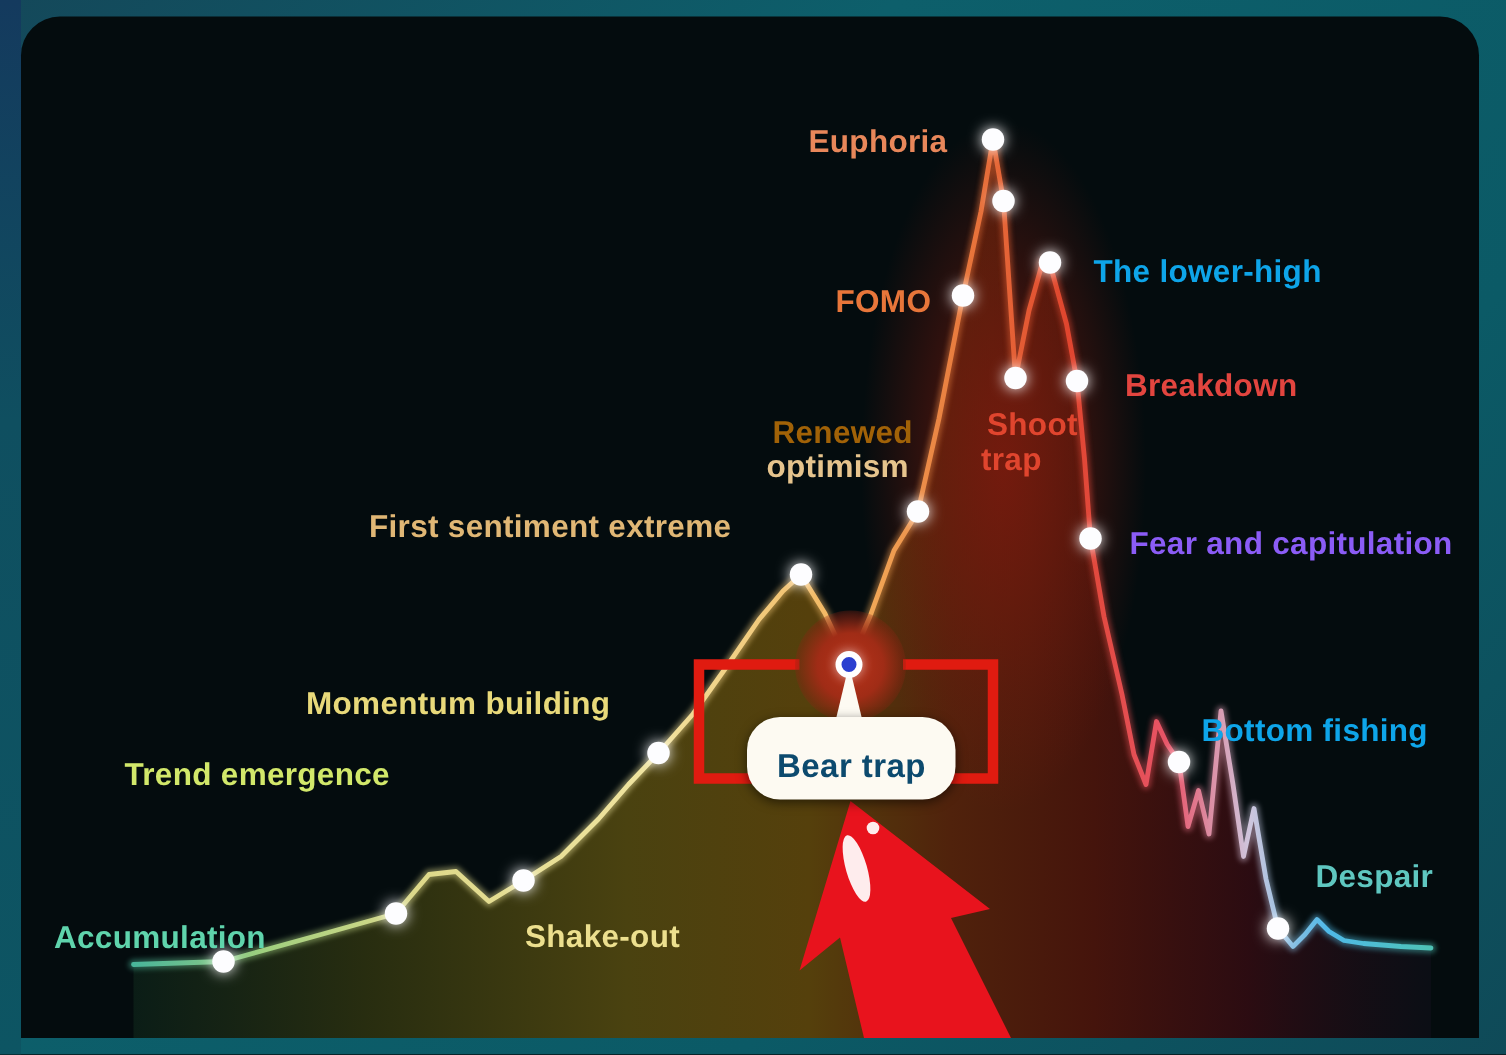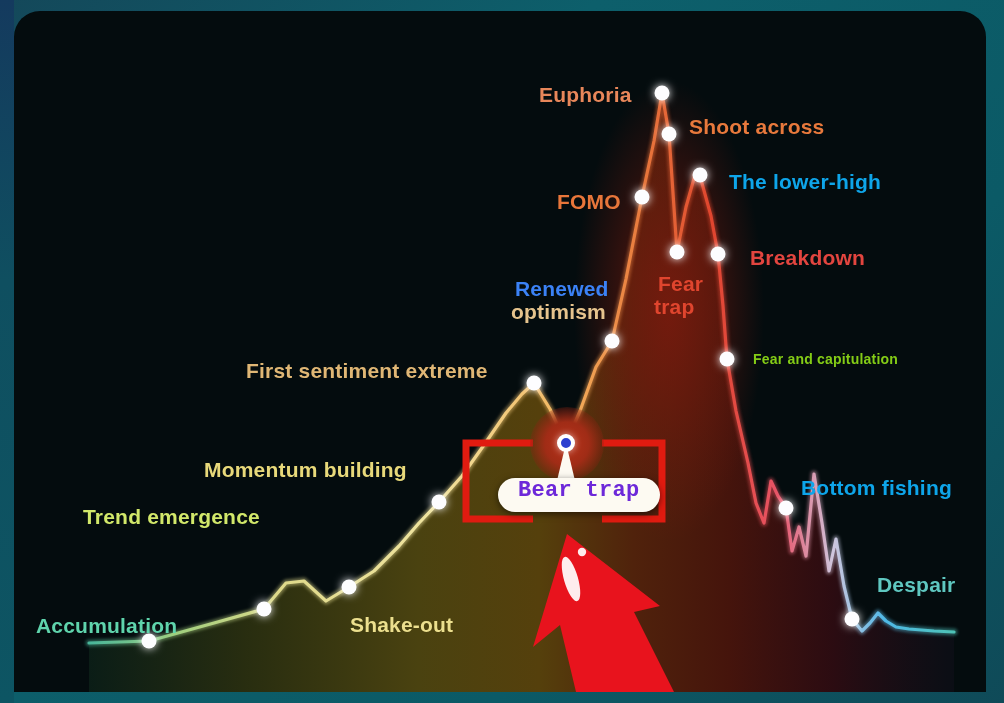--- a/index.html
+++ b/index.html
@@ -16,23 +16,23 @@
   #panel{position:absolute;left:14px;top:11px;width:972px;height:681px;
          background:#040c0e;border-radius:26px 26px 0 0;overflow:hidden;}
 
   #chartsvg{position:absolute;left:0;top:0;width:972px;height:681px;}
 
   .lbl{position:absolute;font-weight:bold;white-space:nowrap;
        letter-spacing:.2px;line-height:1;}
 
   
   #beartrap-pill{position:absolute;background:#fdfaf2;border-radius:22px;
-      padding:0 20px 9px 20px;box-shadow:0 2px 7px rgba(0,0,0,.55);
-      font-weight:bold;font-size:22px;color:#6d28d9;white-space:nowrap;
-      letter-spacing:.3px;font-family:Liberation Mono, monospace;}
+      padding:20px 20px 9px 20px;box-shadow:0 2px 7px rgba(0,0,0,.55);
+      font-weight:bold;font-size:22px;color:#0c4a6e;white-space:nowrap;
+      letter-spacing:.3px;}
   #beartrap-tail{position:absolute;width:0;height:0;
       border-left:11px solid transparent;border-right:11px solid transparent;
       border-top:0;border-bottom:46px solid #fdfaf2;}
   #beartrap-glow{position:absolute;border-radius:50%;
       background:radial-gradient(circle,#b8321a 0%,#a02c16 42%,rgba(140,35,18,.45) 66%,rgba(90,22,12,0) 78%);}
   #beartrap-dot{position:absolute;width:18px;height:18px;border-radius:50%;
       background:#2b3fd0;border:4px solid #ffffff;box-sizing:border-box;
       box-shadow:0 0 7px rgba(255,255,255,.6);}
 </style>
 </head>
@@ -151,28 +151,27 @@
 
     <div id="beartrap-glow" style="left:516px;top:396px;width:74px;height:74px;"></div>
     <div id="beartrap-tail" style="left:541px;top:432px;"></div>
     <div id="beartrap-dot" style="left:543px;top:423px;"></div>
     <div id="beartrap-pill" style="left:484px;top:467px;">Bear trap</div>
 
     <div class="lbl" style="left:22px;top:566px;color:#5fd4ac;font-size:21px;margin-top:38px;">Accumulation</div>
     <div class="lbl" style="left:69px;top:495px;color:#d2e86a;font-size:21px;">Trend emergence</div>
     <div class="lbl" style="left:190px;top:448px;color:#e8d97a;font-size:21px;">Momentum building</div>
     <div class="lbl" style="left:336px;top:603px;color:#ecdf8e;font-size:21px;">Shake-out</div>
-    <div class="lbl" style="left:232px;top:349px;color:#e0b775;font-size:21px;">First sentiment extreme</div>
-    <div class="lbl" style="left:501px;top:267px;color:#3b82f6;font-size:21px;">Renewed</div>
+    <div class="lbl" style="left:232px;top:330px;color:#e0b775;font-size:21px;">First sentiment extreme</div>
+    <div class="lbl" style="left:501px;top:267px;color:#a16207;font-size:21px;">Renewed</div>
     <div class="lbl" style="left:497px;top:290px;color:#e6c48d;font-size:21px;">optimism</div>
     <div class="lbl" style="left:543px;top:180px;color:#e8763a;font-size:21px;">FOMO</div>
     <div class="lbl" style="left:525px;top:73px;color:#e8875a;font-size:21px;">Euphoria</div>
-    <div class="lbl" style="left:675px;top:105px;color:#e8793c;font-size:21px;">Shoot across</div>
-    <div class="lbl" style="left:644px;top:262px;color:#e0452e;font-size:21px;">Fear</div>
+    <div class="lbl" style="left:644px;top:262px;color:#e0452e;font-size:21px;">Shoot</div>
     <div class="lbl" style="left:640px;top:285px;color:#e0452e;font-size:21px;">trap</div>
     <div class="lbl" style="left:715px;top:160px;color:#0ea5e9;font-size:21px;">The lower-high</div>
     <div class="lbl" style="left:736px;top:236px;color:#e2453f;font-size:21px;">Breakdown</div>
-    <div class="lbl" style="left:739px;top:341px;color:#84cc16;font-size:14px;">Fear and capitulation</div>
+    <div class="lbl" style="left:739px;top:341px;color:#8b5cf6;font-size:21px;">Fear and capitulation</div>
     <div class="lbl" style="left:787px;top:466px;color:#0ea5e9;font-size:21px;">Bottom fishing</div>
     <div class="lbl" style="left:863px;top:563px;color:#5fc7c0;font-size:21px;">Despair</div>
 
   </div>
 </div>
 
 </body></html>

